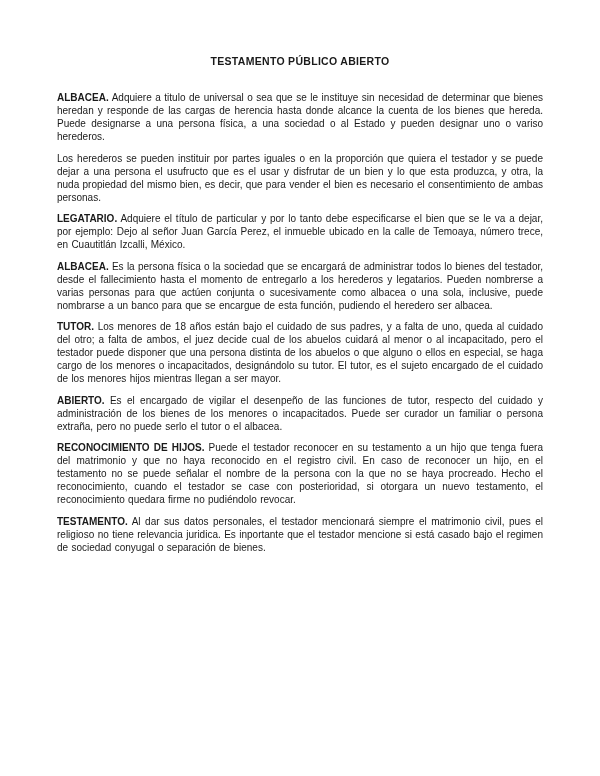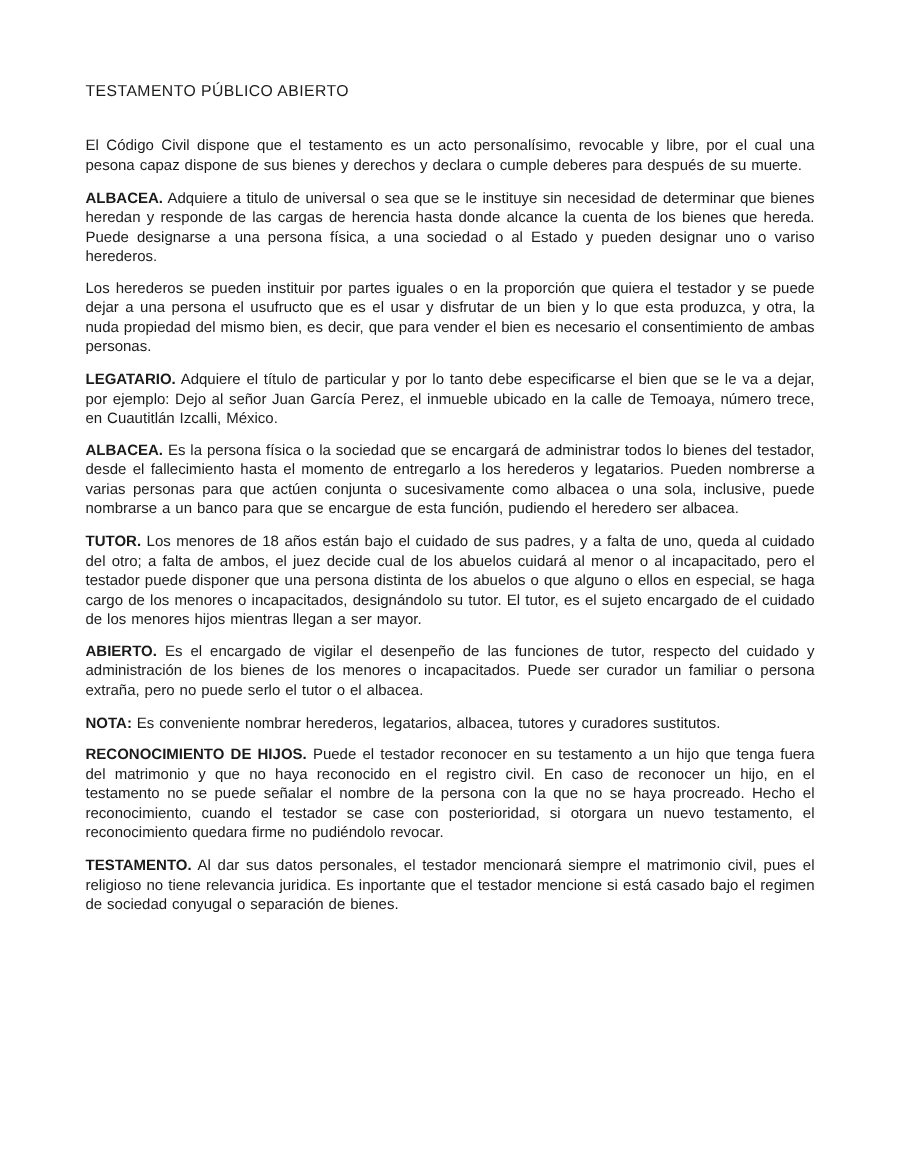--- a/index.html
+++ b/index.html
@@ -16,21 +16,22 @@
     box-sizing: border-box;
     width: 600px;
     height: 776px;
     background: #ffffff;
     padding: 55px 57px 0 57px;
     font-family: "Liberation Sans", "DejaVu Sans", sans-serif;
     color: #1a1a1a;
     -webkit-font-smoothing: antialiased;
   }
   .doc-title {
-    font-weight: normal;
+    text-align: center;
+    font-weight: bold;
     font-size: 10.5px;
     line-height: 13px;
     letter-spacing: 0.3px;
     margin: 0 0 23px 0;
   }
   .para {
     font-size: 10px;
     line-height: 13px;
     text-align: justify;
     margin: 0 0 8.5px 0;
@@ -39,34 +40,32 @@
   .para .term {
     font-weight: bold;
   }
 </style>
 </head>
 <body>
 
 <div class="page">
   <h1 class="doc-title">TESTAMENTO PÚBLICO ABIERTO</h1>
 
-  <p class="para"><b class="term"></b><span>El Código Civil dispone que el testamento es un acto personalísimo, revocable y libre, por el cual una pesona capaz dispone de sus bienes y derechos y declara o cumple deberes para después de su muerte.</span></p>
 
   <p class="para"><b class="term">ALBACEA.</b><span> Adquiere a titulo de universal o sea que se le instituye sin necesidad de determinar que bienes heredan y responde de las cargas de herencia hasta donde alcance la cuenta de los bienes que hereda. Puede designarse a una persona física, a una sociedad o al Estado y pueden designar uno o variso herederos.</span></p>
 
   <p class="para"><b class="term"></b><span>Los herederos se pueden instituir por partes iguales o en la proporción que quiera el testador y se puede dejar a una persona el usufructo que es el usar y disfrutar de un bien y lo que esta produzca, y otra, la nuda propiedad del mismo bien, es decir, que para vender el bien es necesario el consentimiento de ambas personas.</span></p>
 
   <p class="para"><b class="term">LEGATARIO.</b><span> Adquiere el título de particular y por lo tanto debe especificarse el bien que se le va a dejar, por ejemplo: Dejo al señor Juan García Perez, el inmueble ubicado en la calle de Temoaya, número trece, en Cuautitlán Izcalli, México.</span></p>
 
 
 
   <p class="para"><b class="term">ALBACEA.</b><span> Es la persona física o la sociedad que se encargará de administrar todos lo bienes del testador, desde el fallecimiento hasta el momento de entregarlo a los herederos y legatarios. Pueden nombrerse a varias personas para que actúen conjunta o sucesivamente como albacea o una sola, inclusive, puede nombrarse a un banco para que se encargue de esta función, pudiendo el heredero ser albacea.</span></p>
 
   <p class="para"><b class="term">TUTOR.</b><span> Los menores de 18 años están bajo el cuidado de sus padres, y a falta de uno, queda al cuidado del otro; a falta de ambos, el juez decide cual de los abuelos cuidará al menor o al incapacitado, pero el testador puede disponer que una persona distinta de los abuelos o que alguno o ellos en especial, se haga cargo de los menores o incapacitados, designándolo su tutor. El tutor, es el sujeto encargado de el cuidado de los menores hijos mientras llegan a ser mayor.</span></p>
 
   <p class="para"><b class="term">ABIERTO.</b><span> Es el encargado de vigilar el desenpeño de las funciones de tutor, respecto del cuidado y administración de los bienes de los menores o incapacitados. Puede ser curador un familiar o persona extraña, pero no puede serlo el tutor o el albacea.</span></p>
 
-  <p class="para"><b class="term">NOTA:</b><span> Es conveniente nombrar herederos, legatarios, albacea, tutores y curadores sustitutos.</span></p>
 
   <p class="para"><b class="term">RECONOCIMIENTO DE HIJOS.</b><span> Puede el testador reconocer en su testamento a un hijo que tenga fuera del matrimonio y que no haya reconocido en el registro civil. En caso de reconocer un hijo, en el testamento no se puede señalar el nombre de la persona con la que no se haya procreado. Hecho el reconocimiento, cuando el testador se case con posterioridad, si otorgara un nuevo testamento, el reconocimiento quedara firme no pudiéndolo revocar.</span></p>
 
   <p class="para"><b class="term">TESTAMENTO.</b><span> Al dar sus datos personales, el testador mencionará siempre el matrimonio civil, pues el religioso no tiene relevancia juridica. Es inportante que el testador mencione si está casado bajo el regimen de sociedad conyugal o separación de bienes.</span></p>
 </div>
 
 </body></html>

